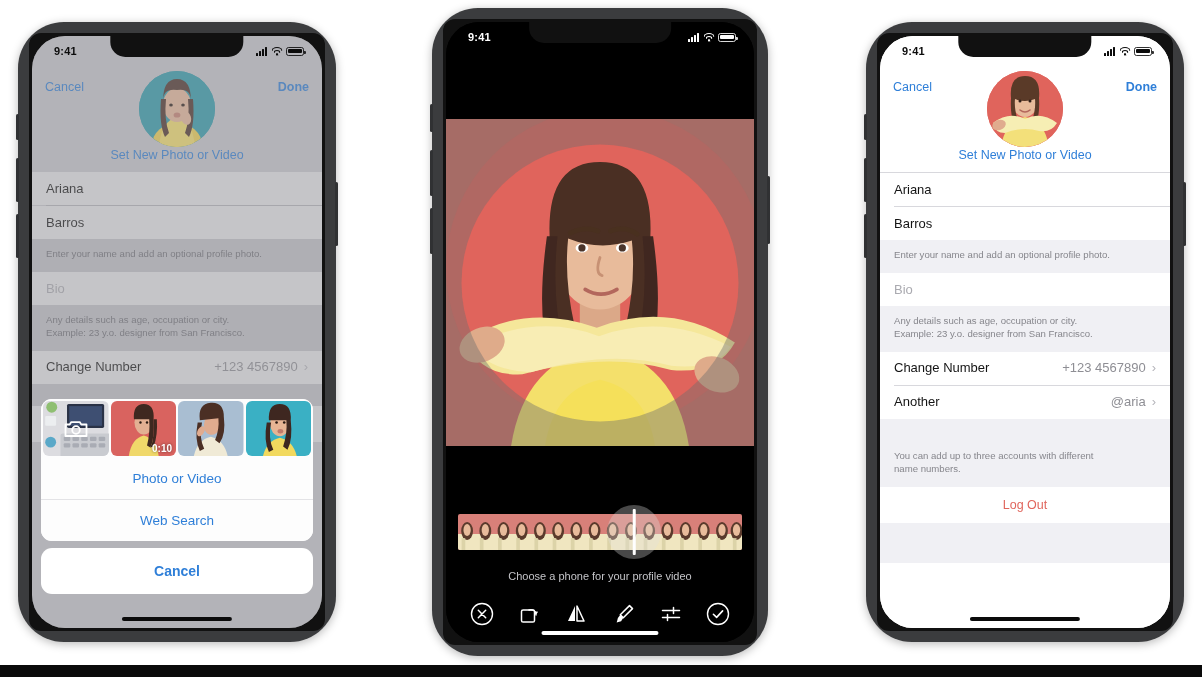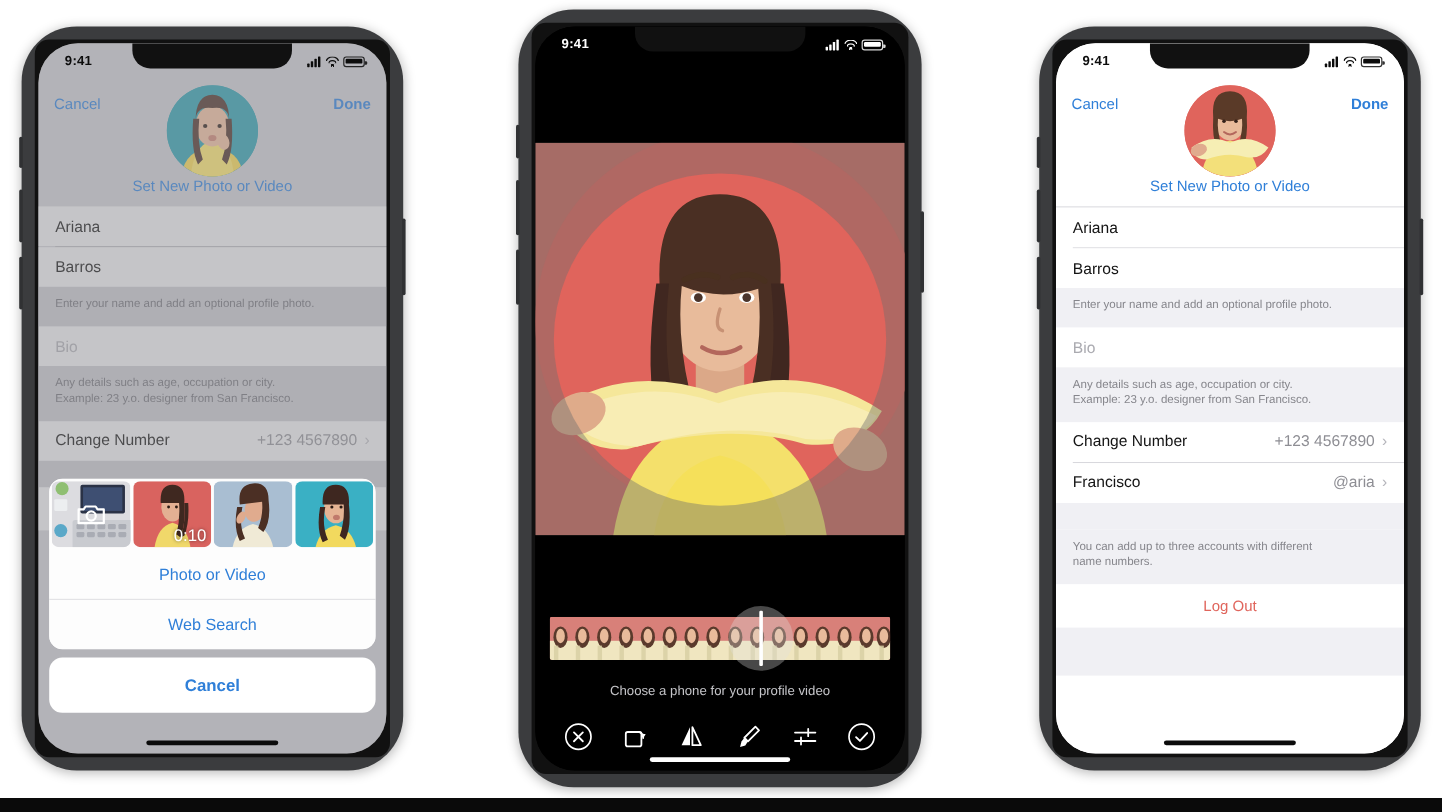--- a/index.html
+++ b/index.html
@@ -230,21 +230,21 @@
     overflow: hidden;
   }
   .thumb svg { display: block; width: 100%; height: 100%; }
   .cam-badge {
     position: absolute; left: 50%; top: 50%;
     transform: translate(-50%,-50%);
     width: 25px; height: 19px;
   }
   .dur {
     position: absolute; right: 4px; bottom: 2px;
-    color: #fff; font-size: 14px; font-weight: normal;
+    color: #fff; font-size: 10px; font-weight: bold;
     text-shadow: 0 0 3px rgba(0,0,0,0.55);
   }
   .sheet-item {
     text-align: center;
     font-size: 13.5px;
     color: #2f7fd8;
     padding: 13px 0;
     background: #fdfdfd;
     cursor: pointer;
   }
@@ -783,21 +783,21 @@
 
           <div class="row row-white row-link">
             <span>Change Number</span>
             <span class="rv-group">
               <span class="row-val">+123 4567890</span>
               <span class="chev">›</span>
             </span>
           </div>
           <div class="sep sep-l"></div>
           <div class="row row-white row-link">
-            <span>Francisco</span>
+            <span>Another</span>
             <span class="rv-group">
               <span class="row-val">@aria</span>
               <span class="chev">›</span>
             </span>
           </div>
 
           <div class="gap gap-light"></div>
           <div class="hint hint-light">
             <div>You can add up to three accounts with different</div>
             <div>name numbers.</div>

